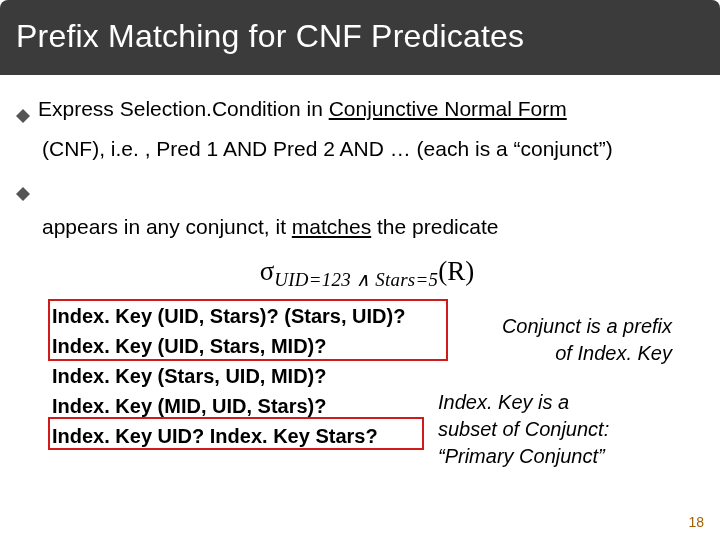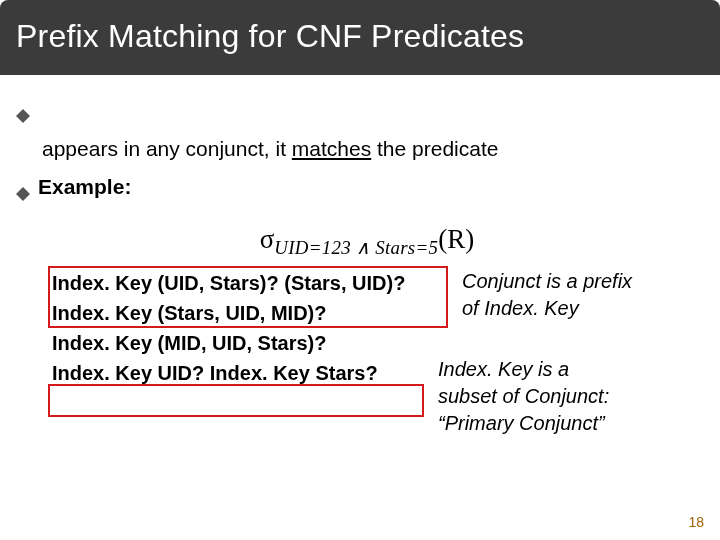--- a/index.html
+++ b/index.html
@@ -32,21 +32,21 @@
     margin-top: 2px;
   }
   .ex-line { font-size: 20px; line-height: 1.5; white-space: nowrap; font-weight: bold; }
   .annot {
     position: absolute;
     font-style: italic;
     font-size: 20px;
     line-height: 1.35;
     color: #000;
   }
-  .annot1 { left: 410px; top: 0px; width: 210px; }
+  .annot1 { left: 410px; top: 12px; width: 210px; text-align: right; }
   .annot2 { left: 386px; top: 88px; width: 220px; }
   .redbox {
     position: absolute;
     border: 2.5px solid #d11b1b;
     pointer-events: none;
   }
   .box1 { left: -4px; top: -2px; width: 400px; height: 62px; }
   .box2 { left: -4px; top: 116px; width: 376px; height: 33px; }
   .pagenum {
     position: absolute;
@@ -61,51 +61,55 @@
 <body>
 
 <div class="slide">
 
   <div class="titlebar">
     <h1>Prefix Matching for CNF Predicates</h1>
   </div>
 
   <div class="content">
 
+    <div class="bullet">
+      <div class="bullet-row">
+        <span class="bullet-icon">
+          <svg class="diamond" viewBox="0 0 14 14">
+              <polygon points="7,0 14,7 7,14 0,7" fill="#555"></polygon>
+            </svg>
+        </span>
+        <span class="bullet-text">
+          <span>Express Selection.Condition in </span><span class="under">Conjunctive Normal Form</span>
+        </span>
+      </div>
+      <div class="cont">(CNF), i.e. , Pred 1 AND Pred 2 AND … (each is a “conjunct”)</div>
+    </div>
 
     <div class="bullet">
       <div class="bullet-row">
         <span class="bullet-icon">
           <svg class="diamond" viewBox="0 0 14 14">
               <polygon points="7,0 14,7 7,14 0,7" fill="#555"></polygon>
             </svg>
         </span>
       </div>
       <div class="cont">
         <span>appears in any conjunct, it </span><span class="under">matches</span><span> the predicate</span>
       </div>
     </div>
 
-    <div class="bullet">
-      <div class="bullet-row">
-        <span class="bullet-icon">
-          <svg class="diamond" viewBox="0 0 14 14">
-              <polygon points="7,0 14,7 7,14 0,7" fill="#555"></polygon>
-            </svg>
-        </span>
-        <span class="bullet-text bold">Example:</span>
-      </div>
-    </div>
 
     <div class="formula">
       <span>σ</span><span class="sub">UID=123 ∧ Stars=5</span><span>(R)</span>
     </div>
 
     <div class="example-area">
       <div class="ex-line">Index. Key (UID, Stars)? (Stars, UID)?</div>
+      <div class="ex-line">Index. Key (UID, Stars, MID)?</div>
       <div class="ex-line">Index. Key (Stars, UID, MID)?</div>
       <div class="ex-line">Index. Key (MID, UID, Stars)?</div>
       <div class="ex-line">Index. Key UID? Index. Key Stars?</div>
 
       <div class="annot annot1">
         <span>Conjunct is a prefix</span><br>
         <span>of Index. Key</span>
       </div>
       <div class="annot annot2">
         <span>Index. Key is a</span><br>

